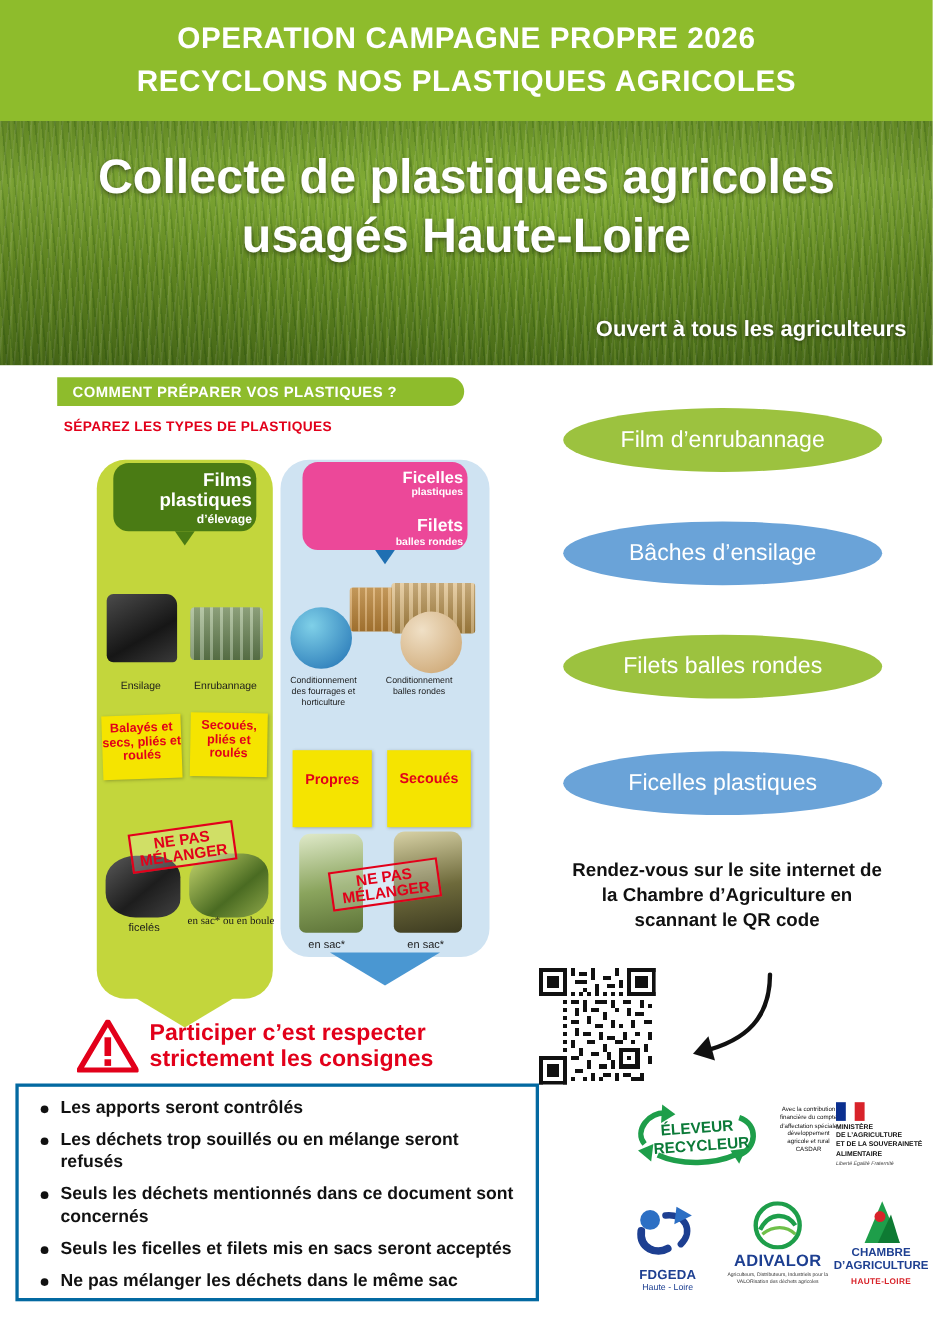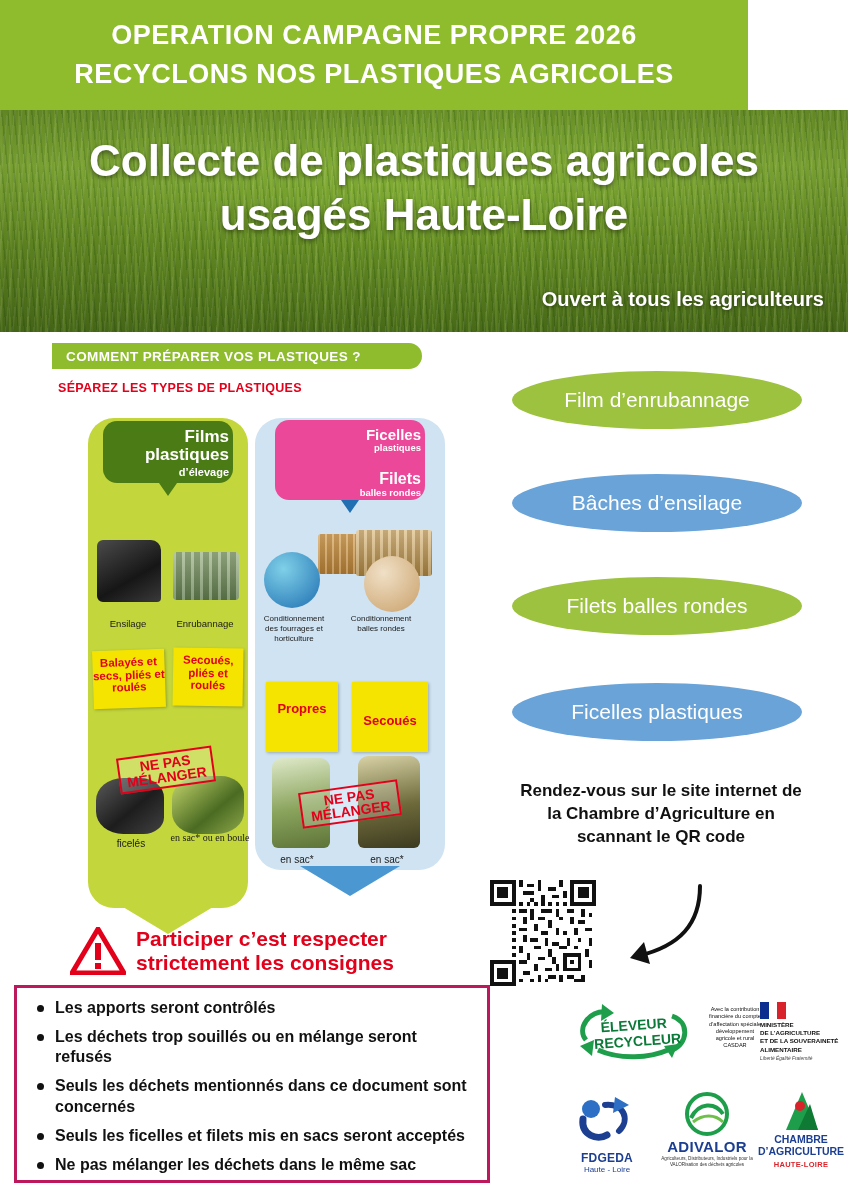--- a/index.html
+++ b/index.html
@@ -10,21 +10,21 @@
     overflow: hidden;
   }
   .poster {
     position: relative;
     width: 848px; height: 1200px;
     background: #fff;
   }
 
   
   .top-bar {
-    position: absolute; left: 0; top: 0; width: 748px; height: 110px;
+    position: absolute; left: 0; top: 0; width: 848px; height: 110px;
     background: #8ebc2c;
     display: flex; flex-direction: column;
     align-items: center; justify-content: center;
     gap: 8px;
   }
   .top-bar .line {
     color: #ffffff;
     font-size: 27px;
     font-weight: bold;
     letter-spacing: 0.5px;
@@ -192,21 +192,21 @@
     background: #f5e400;
     color: #e2001a;
     font-weight: bold;
     text-align: center;
     line-height: 1.1;
     box-shadow: 1px 1px 3px rgba(0,0,0,0.25);
   }
   .note-green-l { left: 93px; top: 650px; width: 72px; height: 58px; font-size: 11.5px; padding-top: 6px; transform: rotate(-2deg); }
   .note-green-r { left: 173px; top: 648px; width: 70px; height: 58px; font-size: 11.5px; padding-top: 6px; transform: rotate(1deg);}
   .note-blue-l { left: 266px; top: 682px; width: 72px; height: 70px; font-size: 13px; padding-top: 20px; }
-  .note-blue-r { left: 352px; top: 682px; width: 76px; height: 70px; font-size: 13px; padding-top: 32px; }
+  .note-blue-r { left: 352px; top: 682px; width: 76px; height: 70px; font-size: 13px; padding-top: 19px; }
 
   
   .stamp {
     position: absolute;
     color: #e2001a;
     font-weight: bold;
     font-size: 14px;
     line-height: 1.0;
     text-align: center;
     border: 2.5px solid #e2001a;
@@ -260,21 +260,21 @@
   .warn-wrap {
     position: absolute; left: 70px; top: 920px; width: 420px; height: 62px;
     display: flex; align-items: center; gap: 10px;
   }
   .warn-tri { width: 56px; height: 48px; flex: none; }
   .warn-text {
     color: #e2001a; font-size: 21px; font-weight: bold; line-height: 1.16;
   }
   .rules {
     position: absolute; left: 14px; top: 985px; width: 476px; height: 198px;
-    border: 3px solid #be185d;
+    border: 3px solid #0369a1;
     padding: 10px 10px 8px 16px;
   }
   .rules ul { list-style: none; }
   .rules li {
     position: relative;
     font-size: 16px;
     font-weight: bold;
     color: #111111;
     line-height: 1.26;
     margin-bottom: 9px;

